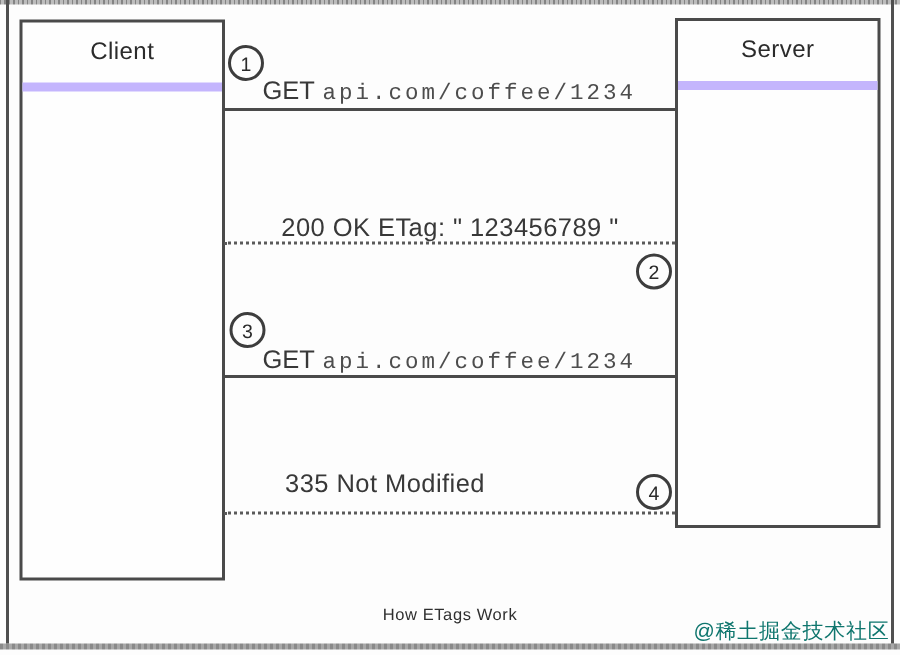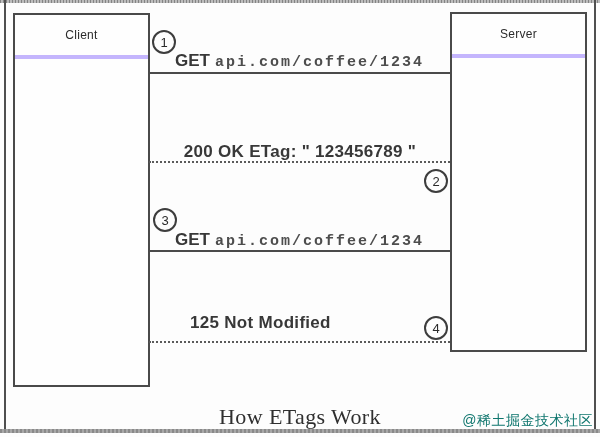--- a/index.html
+++ b/index.html
@@ -36,25 +36,25 @@
     position: absolute;
     width: 137px;
     box-sizing: border-box;
     border: 2px solid #4a4a4a;
     background: #fefefe;
   }
   .actor-box.client { left: 13px; top: 13px; height: 374px; }
   .actor-box.server { left: 450px; top: 12px; height: 340px; }
   .actor-header {
     height: 40px;
-    border-bottom: 4px solid #c4b5fd;
+    border-bottom: 6px solid #c4b5fd;
     display: flex;
     align-items: center;
     justify-content: center;
-    font-size: 12px;
+    font-size: 16px;
     letter-spacing: 0.3px;
     color: #2b2b2b;
   }
   
   .msg-line {
     position: absolute;
     left: 149px;
     width: 301px;
     height: 0;
   }
@@ -73,41 +73,39 @@
     font-size: 13px;
     color: #2b2b2b;
     background: #fdfdfd;
   }
   .msg-text {
     position: absolute;
     font-size: 17px;
     color: #383838;
     white-space: nowrap;
     letter-spacing: 0.3px;
-    font-weight: bold;
   }
   .method {
     font-size: 17px;
     color: #383838;
     letter-spacing: 0px;
   }
   .mono-url {
     font-family: "Liberation Mono", monospace;
     font-size: 15px;
     letter-spacing: 2px;
     color: #4d4d4d;
   }
   .caption {
     position: absolute;
     left: 0; top: 404px; width: 600px;
     text-align: center;
-    font-size: 22px;
+    font-size: 11px;
     color: #2f2f2f;
     letter-spacing: 0.4px;
-    font-family: Liberation Serif, serif;
   }
   .watermark {
     position: absolute;
     right: 7px; top: 412px;
     font-size: 14px;
     color: #0f766e;
     letter-spacing: 0.5px;
   }
 </style>
 </head>
@@ -138,21 +136,21 @@
   <div class="step-circle" style="left:424px; top:169px;">
     <span>2</span>
   </div>
 
   <div class="step-circle" style="left:153px; top:208px;">
     <span>3</span>
   </div>
   <div class="msg-text" style="left:175px; top:230px;"><span class="method">GET</span><span>&nbsp;</span><span class="mono-url">api.com/coffee/1234</span></div>
   <div class="msg-line solid" style="top:250px;"></div>
 
-  <div class="msg-text" style="left:190px; top:313px;">125 Not Modified</div>
+  <div class="msg-text" style="left:190px; top:313px;">335 Not Modified</div>
   <div class="step-circle" style="left:424px; top:316px;">
     <span>4</span>
   </div>
   <div class="msg-line dotted" style="top:341px;"></div>
 
   <div class="caption">How ETags Work</div>
   <div class="watermark">@稀土掘金技术社区</div>
 
 </div>
 

